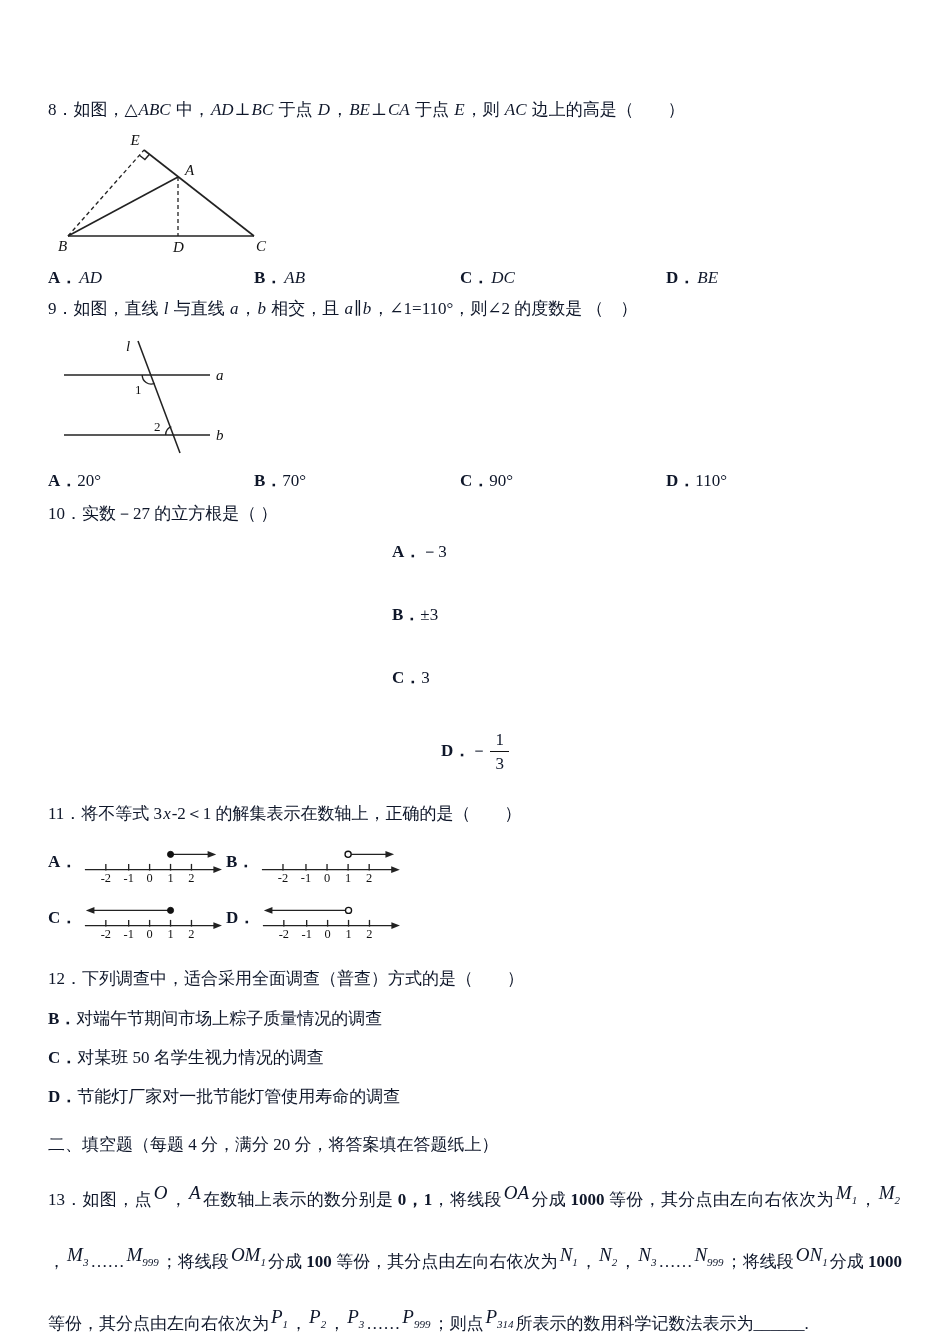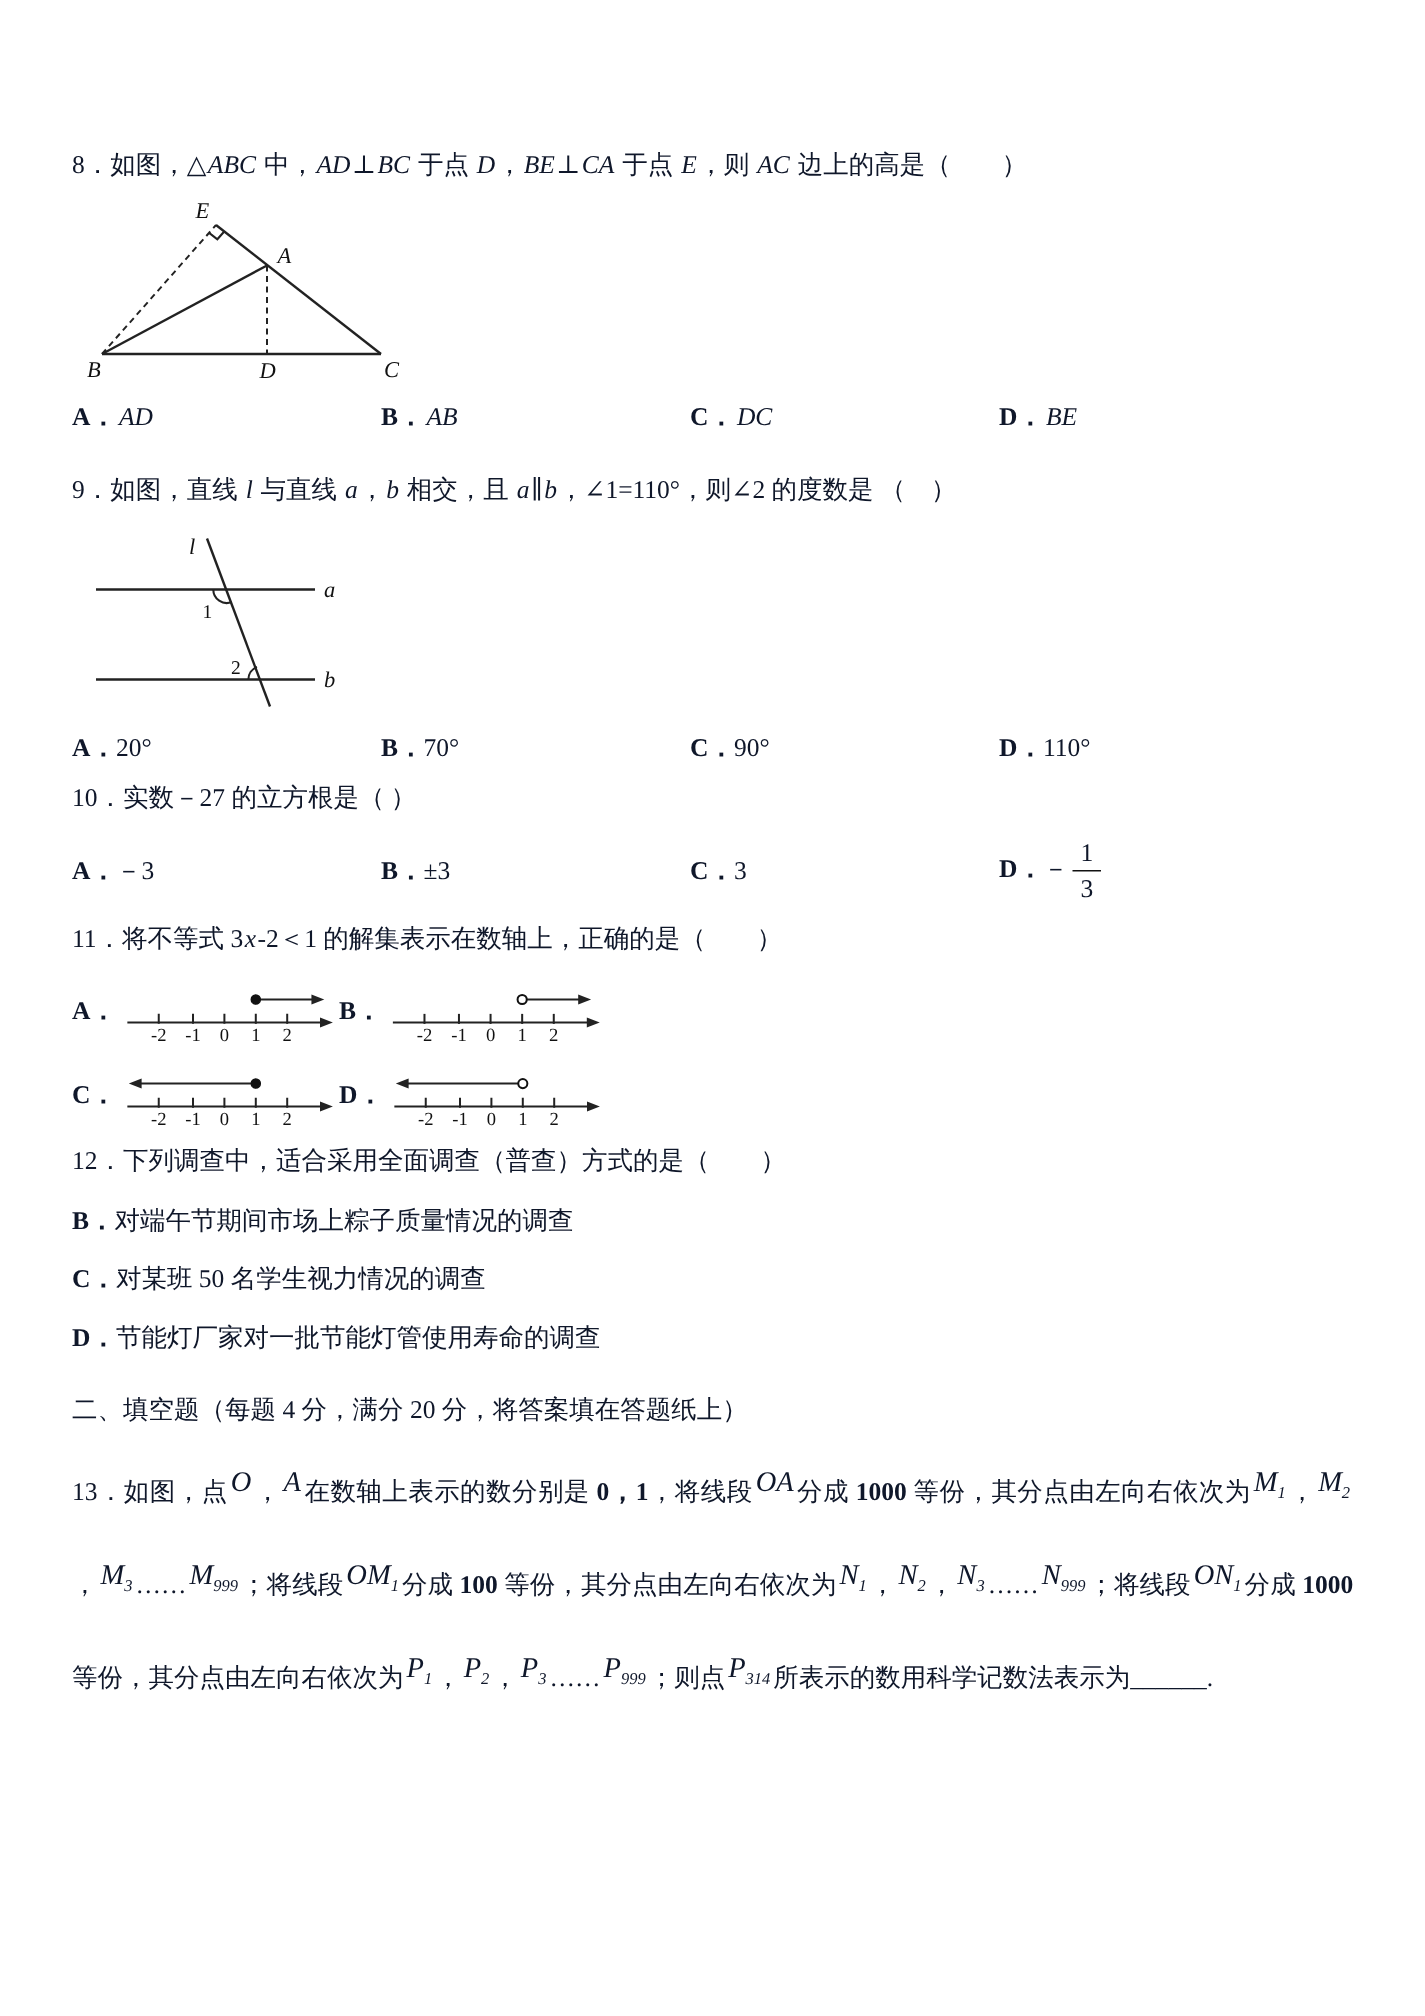--- a/index.html
+++ b/index.html
@@ -3,22 +3,22 @@
 <meta charset="utf-8">
 <style>
   * { box-sizing: border-box; }
   html,body { margin:0; padding:0; background:#ffffff; }
   .page {
     width:950px; min-height:1344px; margin:0 auto;
     padding:96px 48px 40px 48px;
     font-family:"Liberation Serif","DejaVu Serif",serif;
     font-size:17px; color:#0f172a;
   }
-  .stem { margin:0; line-height:1.65; } .mt14{margin-top:24px;} .mt16{margin-top:16px;}
-  .mt20{margin-top:8px;} .mt24{margin-top:8px;}
+  .stem { margin:0; line-height:1.65; } .mt14{margin-top:6px;} .mt16{margin-top:16px;flex-direction:column;}
+  .mt20{margin-top:8px;} .mt24{margin-top:25px;}
   .seg-n{}
   .seg-i{ font-style:italic; padding:0 1px; }
   .seg-b{ font-weight:bold; }
   .seg-m{ font-style:italic; font-size:19px; display:inline-block; position:relative; top:-6px; padding:0 2px; line-height:1; }
   .seg-m sub{ font-size:11px; font-style:italic; }
   .fig{ display:block; }
   .q8-fig{ margin:8px 0 0 8px; }
   .q9-fig{ margin:14px 0 4px 10px; }
   .opts-row{ display:flex; align-items:center; margin:12px 0 0 0;gap:40px; }
   .opts-row .opt{ width:166px; }

